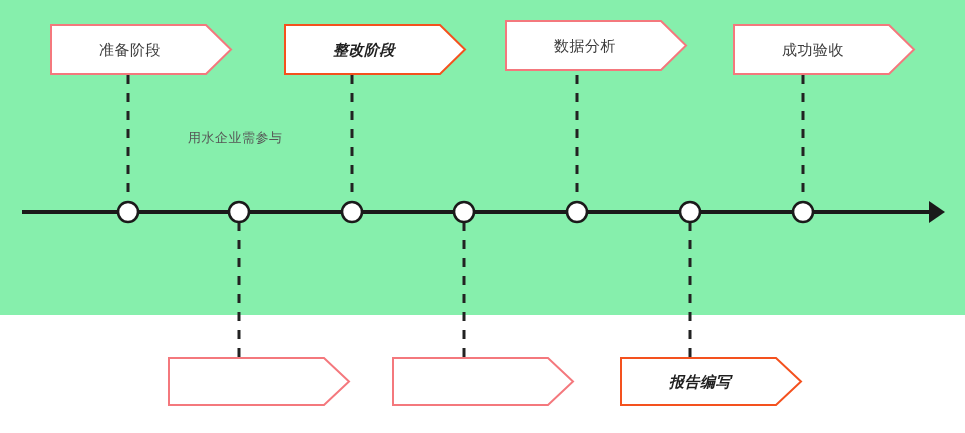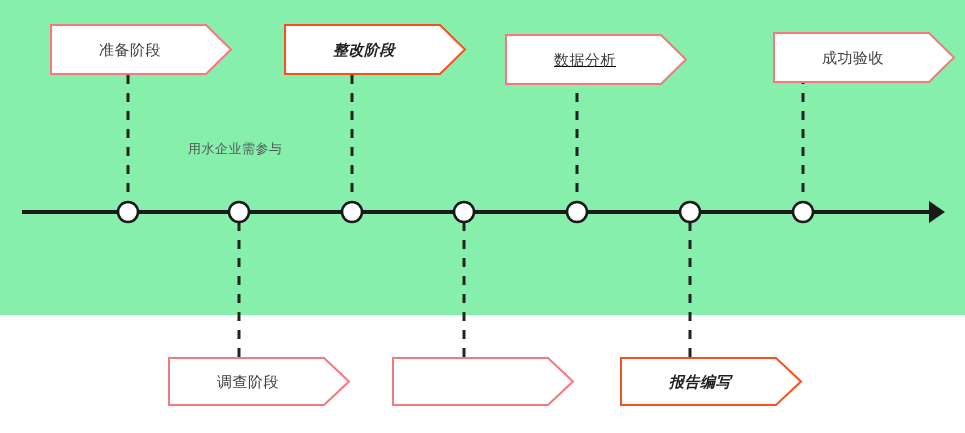--- a/index.html
+++ b/index.html
@@ -102,49 +102,48 @@
       <div class="chevron" style="left: 50px; top: 24px; width: 182px; height: 51px;">
         <svg class="chevron-svg" viewBox="0 0 182 51" preserveAspectRatio="none">
           <polygon points="1,1 156,1 181,25.5 156,50 1,50" fill="#ffffff" stroke="#F4787D" stroke-width="2" stroke-linejoin="miter"></polygon>
         </svg>
         <div class="chevron-label">准备阶段</div>
       </div>
       <div class="chevron" style="left: 168px; top: 357px; width: 182px; height: 49px;">
         <svg class="chevron-svg" viewBox="0 0 182 49" preserveAspectRatio="none">
           <polygon points="1,1 156,1 181,24.5 156,48 1,48" fill="#ffffff" stroke="#F4787D" stroke-width="2" stroke-linejoin="miter"></polygon>
         </svg>
-        <div class="chevron-label">调查阶段</div>
       </div>
       <div class="chevron accent" style="left: 284px; top: 24px; width: 182px; height: 51px;">
         <svg class="chevron-svg" viewBox="0 0 182 51" preserveAspectRatio="none">
           <polygon points="1,1 156,1 181,25.5 156,50 1,50" fill="#ffffff" stroke="#F4511E" stroke-width="2" stroke-linejoin="miter"></polygon>
         </svg>
         <div class="chevron-label">整改阶段</div>
       </div>
       <div class="chevron" style="left: 392px; top: 357px; width: 182px; height: 49px;">
         <svg class="chevron-svg" viewBox="0 0 182 49" preserveAspectRatio="none">
           <polygon points="1,1 156,1 181,24.5 156,48 1,48" fill="#ffffff" stroke="#F4787D" stroke-width="2" stroke-linejoin="miter"></polygon>
         </svg>
       </div>
-      <div class="chevron" style="left: 505px; top: 34px; width: 182px; height: 51px; text-decoration: underline;">
+      <div class="chevron" style="left: 505px; top: 20px; width: 182px; height: 51px;">
         <svg class="chevron-svg" viewBox="0 0 182 51" preserveAspectRatio="none">
           <polygon points="1,1 156,1 181,25.5 156,50 1,50" fill="#ffffff" stroke="#F4787D" stroke-width="2" stroke-linejoin="miter"></polygon>
         </svg>
         <div class="chevron-label">数据分析</div>
       </div>
       <div class="chevron accent" style="left: 620px; top: 357px; width: 182px; height: 49px; align-items: center;">
         <svg class="chevron-svg" viewBox="0 0 182 49" preserveAspectRatio="none">
           <polygon points="1,1 156,1 181,24.5 156,48 1,48" fill="#ffffff" stroke="#F4511E" stroke-width="2" stroke-linejoin="miter"></polygon>
         </svg>
         <div class="chevron-label">报告编写</div>
       </div>
-      <div class="chevron" style="left: 733px; top: 32px; width: 182px; height: 51px; margin-left: 40px;">
+      <div class="chevron" style="left: 733px; top: 24px; width: 182px; height: 51px;">
         <svg class="chevron-svg" viewBox="0 0 182 51" preserveAspectRatio="none">
           <polygon points="1,1 156,1 181,25.5 156,50 1,50" fill="#ffffff" stroke="#F4787D" stroke-width="2" stroke-linejoin="miter"></polygon>
         </svg>
         <div class="chevron-label">成功验收</div>
       </div>
     </div>
   <div id="annotations">
-      <div class="annotation" style="left: 188px; top: 140px;">用水企业需参与</div>
+      <div class="annotation" style="left: 188px; top: 129px;">用水企业需参与</div>
     </div>
 
 </div>
 
 </body></html>

